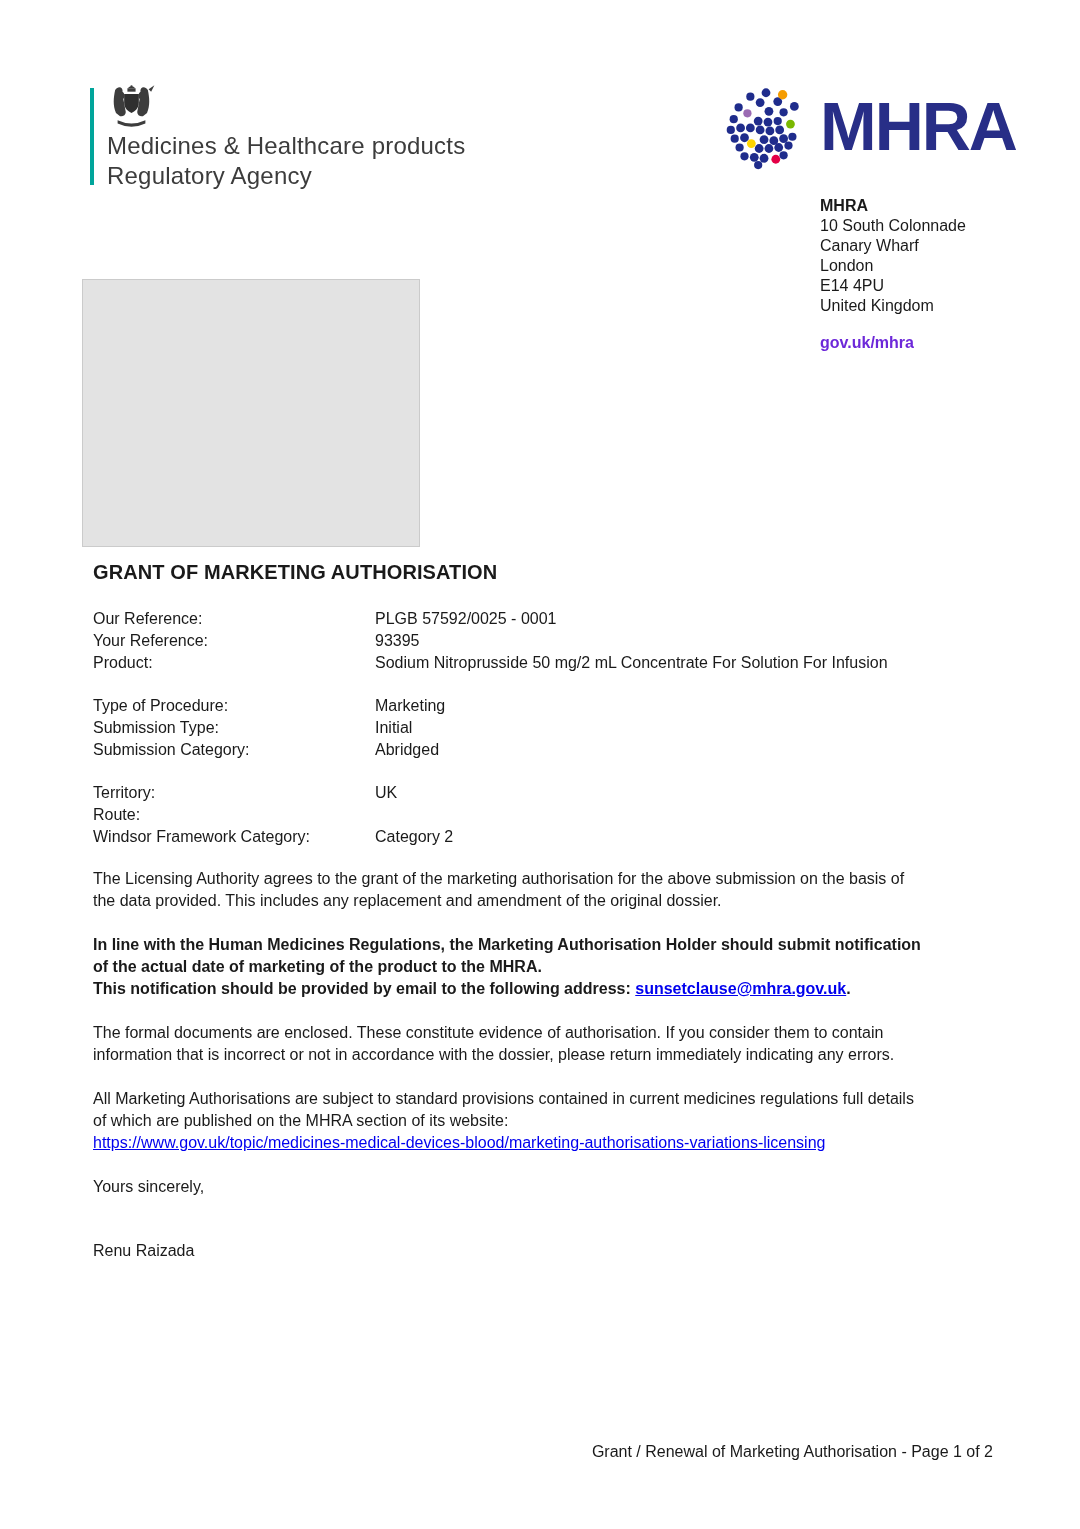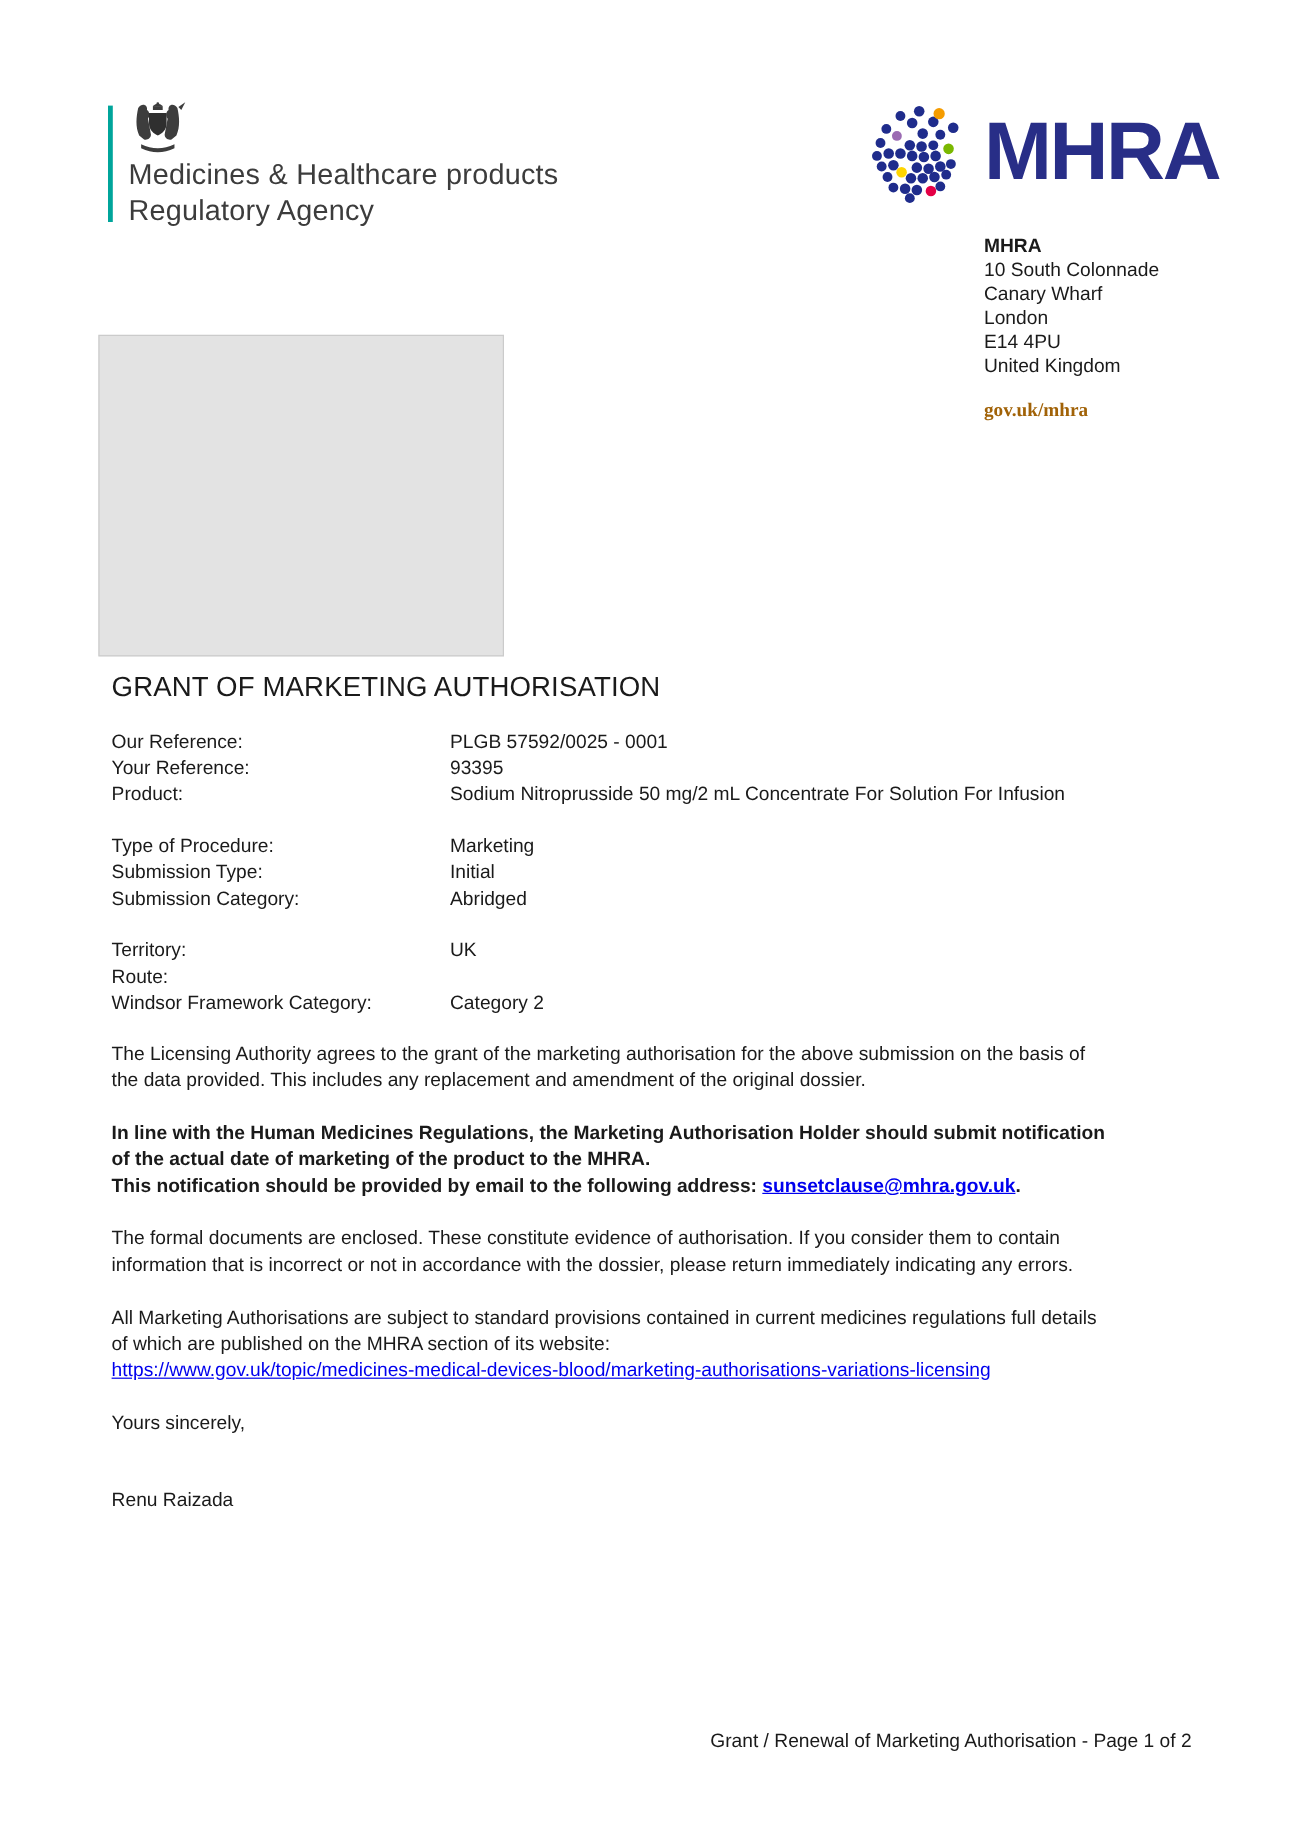--- a/index.html
+++ b/index.html
@@ -43,41 +43,41 @@
   }
 
   
   .address-block {
     position: absolute; left: 820px; top: 196px;
     font-size: 16px; line-height: 20px;
   }
   .address-name { font-weight: bold; }
   .address-website {
     margin-top: 17px;
-    font-weight: bold; color: #a16207;
-    text-decoration: none; display: inline-block; font-family: Liberation Serif, serif;
+    font-weight: bold; color: #6d28d9;
+    text-decoration: none; display: inline-block;
   }
 
   
   .grey-box {
     position: absolute; left: 82px; top: 279px;
     width: 338px; height: 268px;
     background: #e3e3e3;
     border: 1px solid #cbcbcb;
     box-sizing: border-box;
   }
 
   
   .letter-body {
     position: absolute; left: 93px; top: 562px;
     width: 905px;
     font-size: 16px; line-height: 22px;
   }
   .letter-heading {
-    font-size: 23px; font-weight: normal;
+    font-size: 20px; font-weight: bold;
     line-height: 20px; margin: 0 0 26px 0;
     letter-spacing: 0.1px;
   }
   .ref-group { margin-bottom: 21px; }
   .ref-row { display: flex; }
   .ref-label { width: 282px; flex: 0 0 282px; }
   .ref-value { flex: 1; }
 
   .para { margin: 0 0 22px 0; }
   .para-line { display: block; }

